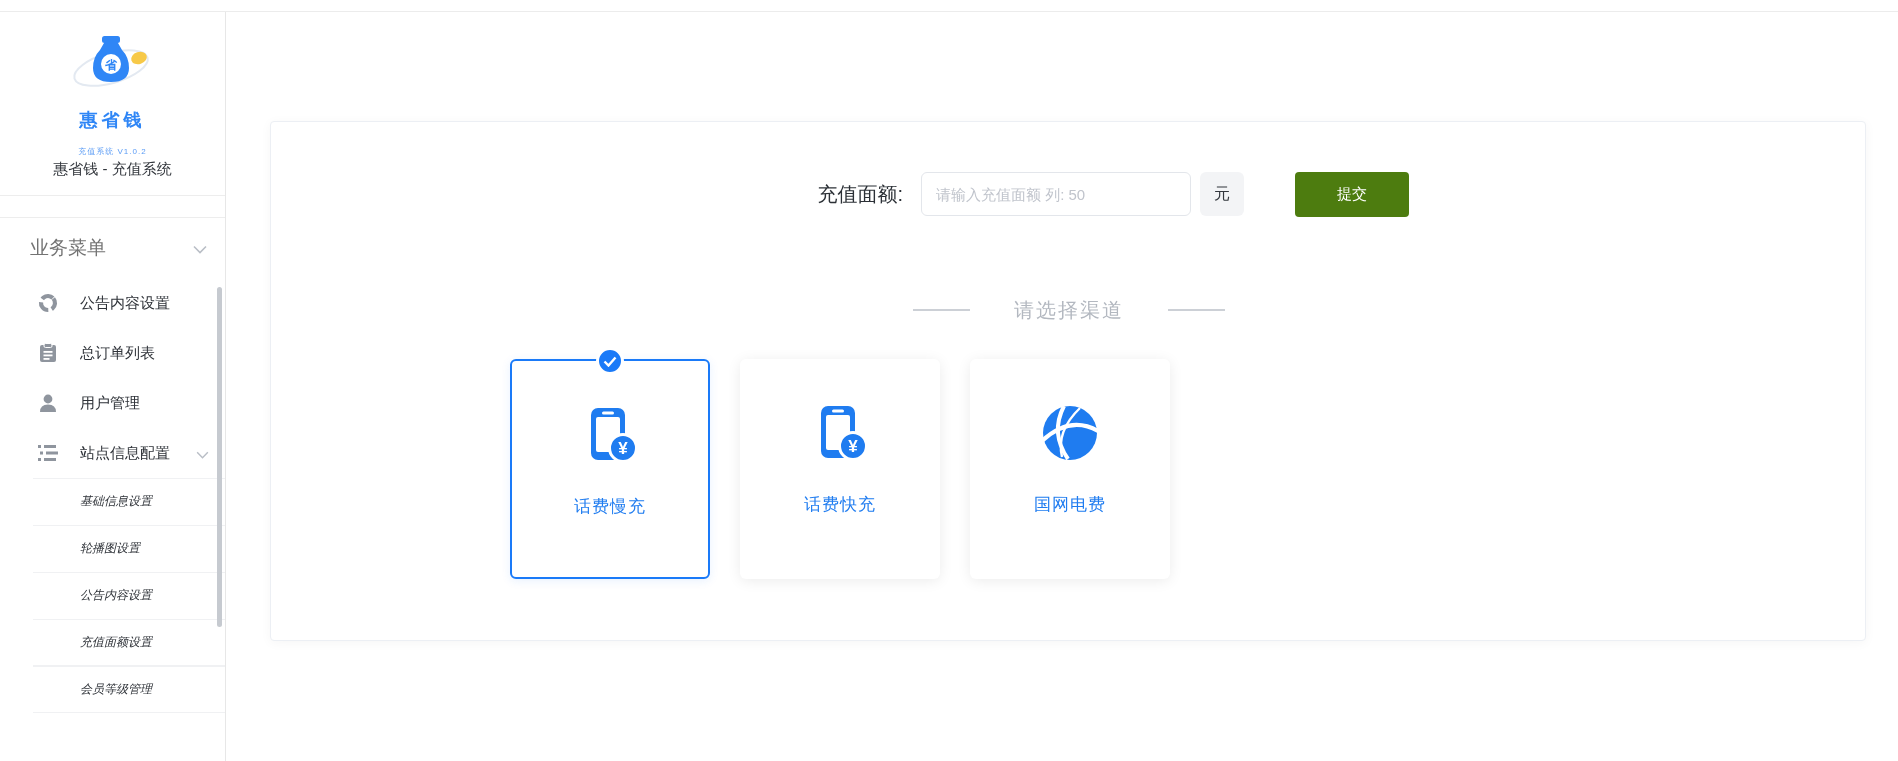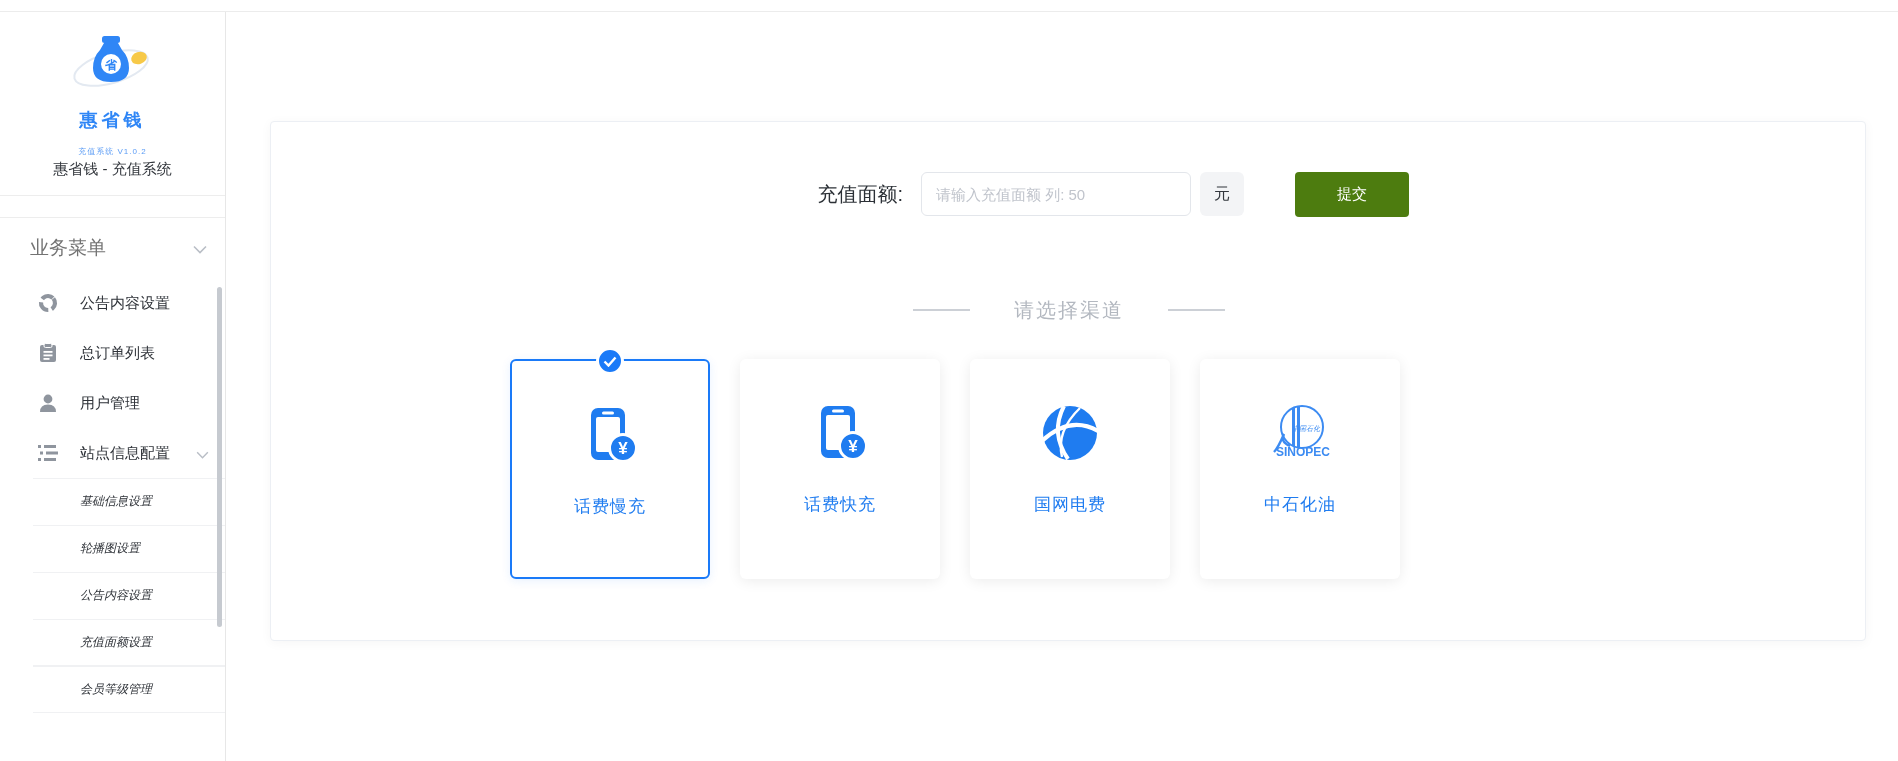--- a/index.html
+++ b/index.html
@@ -220,31 +220,18 @@
             <svg width="68" height="68" viewBox="0 0 68 68">
                 <circle cx="34" cy="34" r="27" fill="#1f7cf0"></circle>
                 <path d="M6 42 Q34 16 62 32" fill="none" stroke="#fff" stroke-width="4"></path>
                 <path d="M28 7 Q14 34 32 60" fill="none" stroke="#fff" stroke-width="4"></path>
                 <path d="M44 9 Q20 32 26 58" fill="none" stroke="#fff" stroke-width="2.4"></path>
               </svg>
           </div>
           <div class="card-label">国网电费</div>
         </div>
 
-        <div class="card" style="left:690px">
-          <div class="icon-wrap">
-            <svg width="64" height="66" viewBox="0 0 64 66">
-                <circle cx="34" cy="27" r="21" fill="none" stroke="#3c8bf2" stroke-width="2"></circle>
-                <rect x="24" y="8" width="3" height="38" fill="#3c8bf2"></rect>
-                <rect x="29" y="6" width="3" height="42" fill="#3c8bf2"></rect>
-                <path d="M22 46 Q12 42 16 34 Q10 48 6 52" fill="none" stroke="#3c8bf2" stroke-width="2.4"></path>
-                <text x="38" y="31" text-anchor="middle" font-size="7" font-style="italic" fill="#3c8bf2">中国石化</text>
-                <text x="35" y="56" text-anchor="middle" font-size="12" font-weight="bold" fill="#3c8bf2">SINOPEC</text>
-              </svg>
-          </div>
-          <div class="card-label">中石化油</div>
-        </div>
 
 
       </div>
     </div>
   </div>
 </div>
 
 </body></html>

